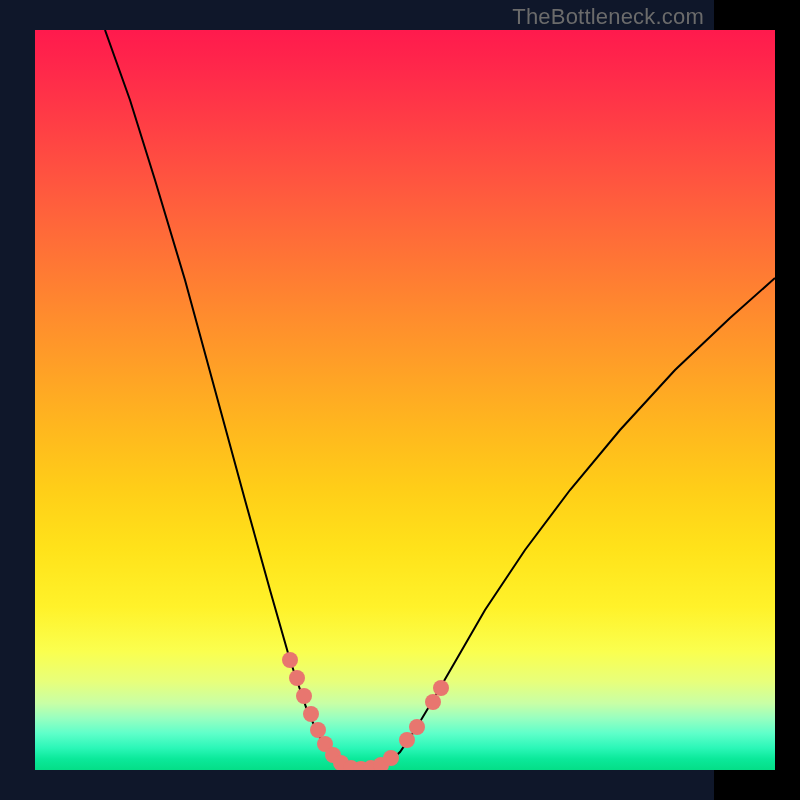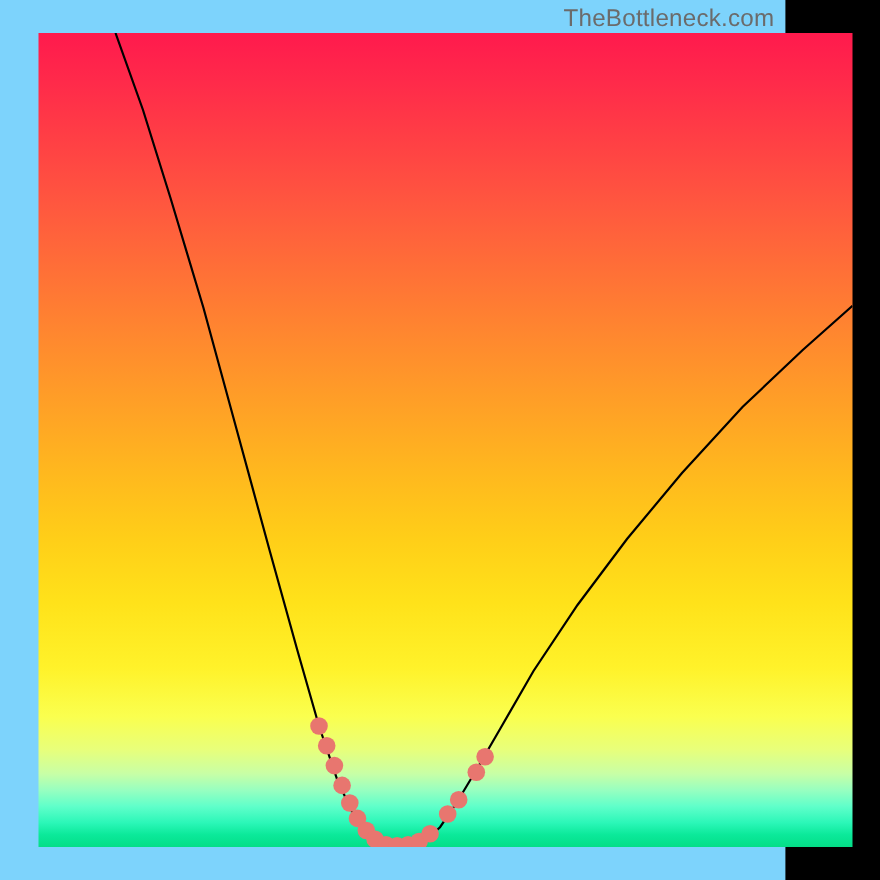--- a/index.html
+++ b/index.html
@@ -10,21 +10,21 @@
     background: #000;
     overflow: hidden;
     font-family: Arial, Helvetica, sans-serif;
   }
   .frame {
     position: absolute;
     left: 0;
     top: 0;
     width: 714px;
     height: 800px;
-    background: #7dd3fc;
+    background: #0f172a;
   }
   .plot-area {
     position: absolute;
     left: 35px;
     top: 30px;
     width: 740px;
     height: 740px;
     
     background: linear-gradient(
       to bottom,

